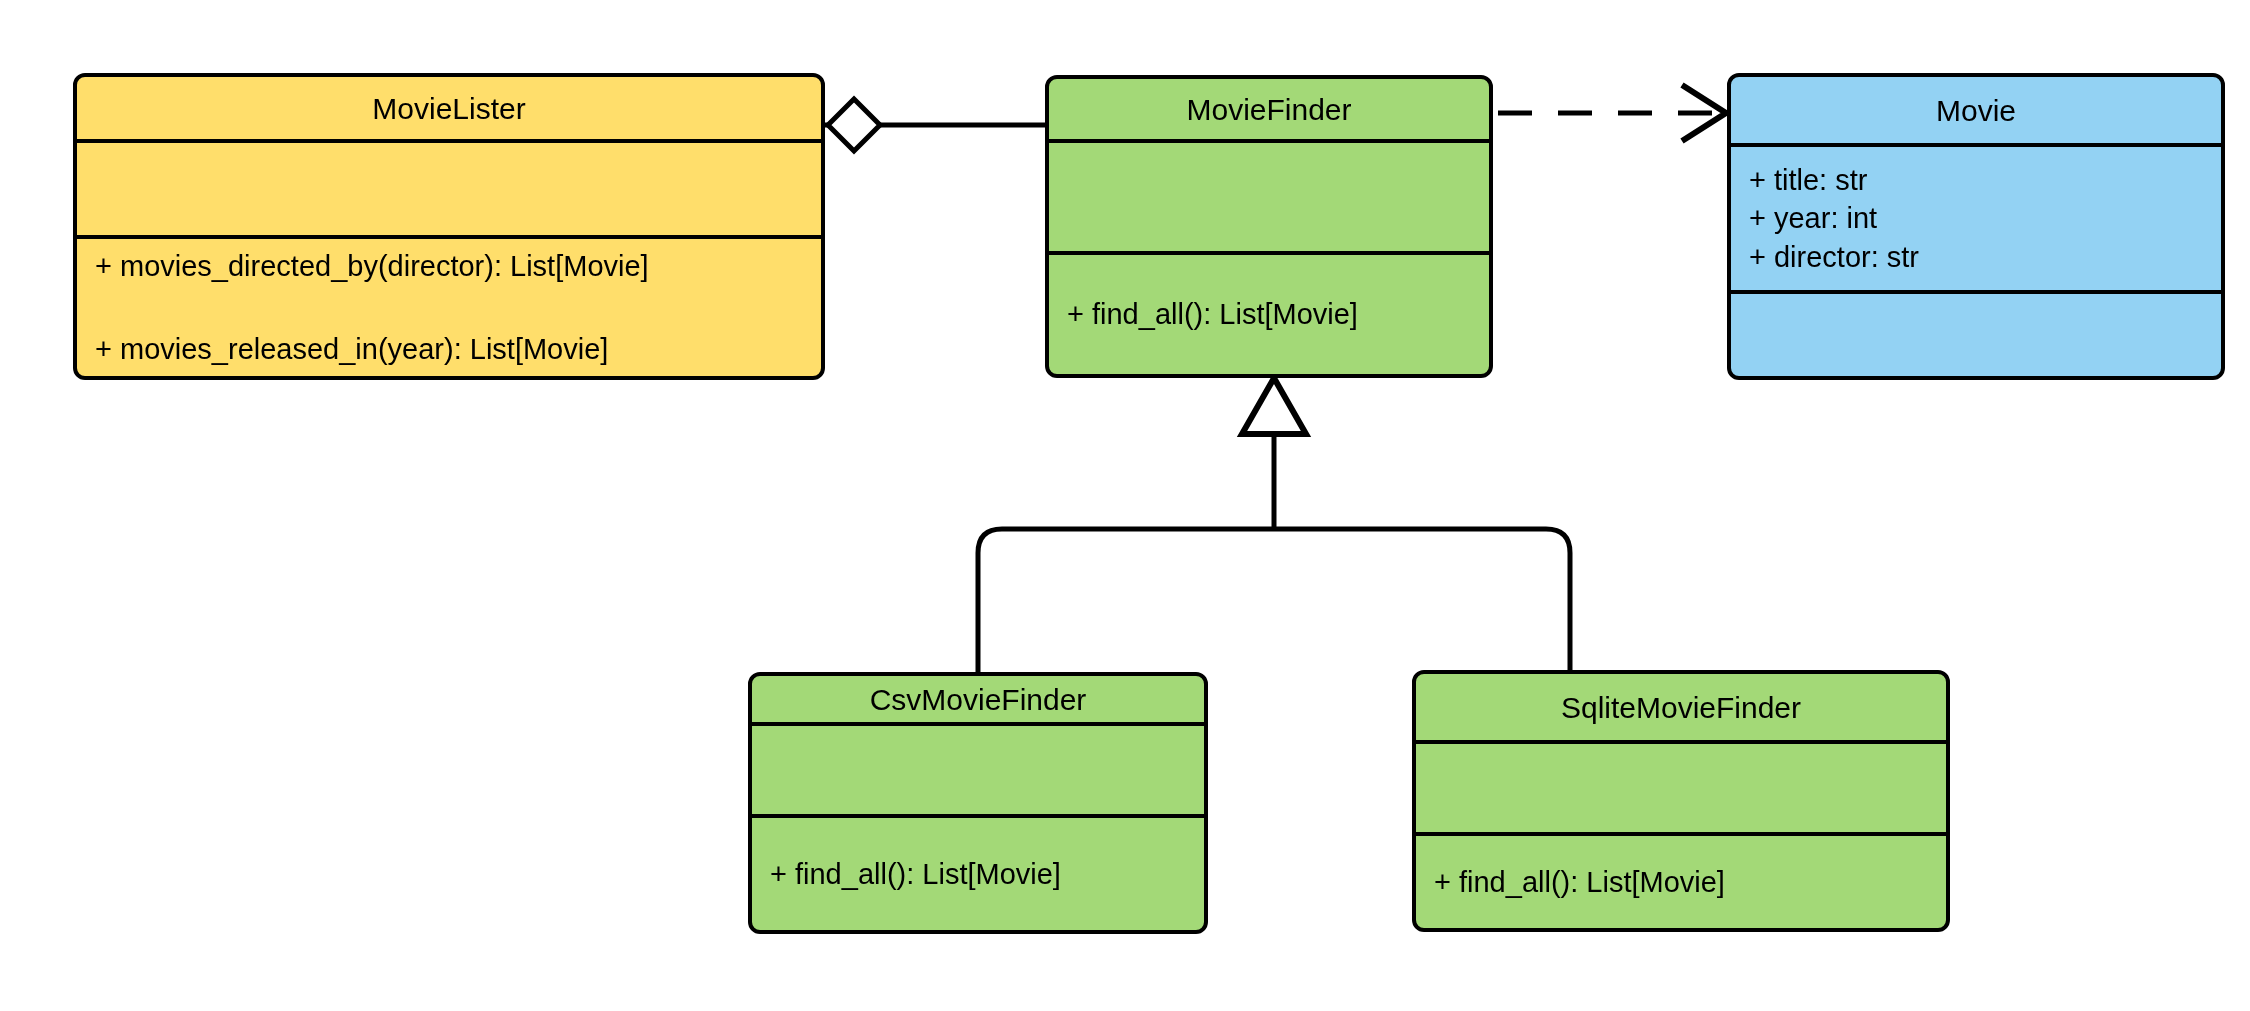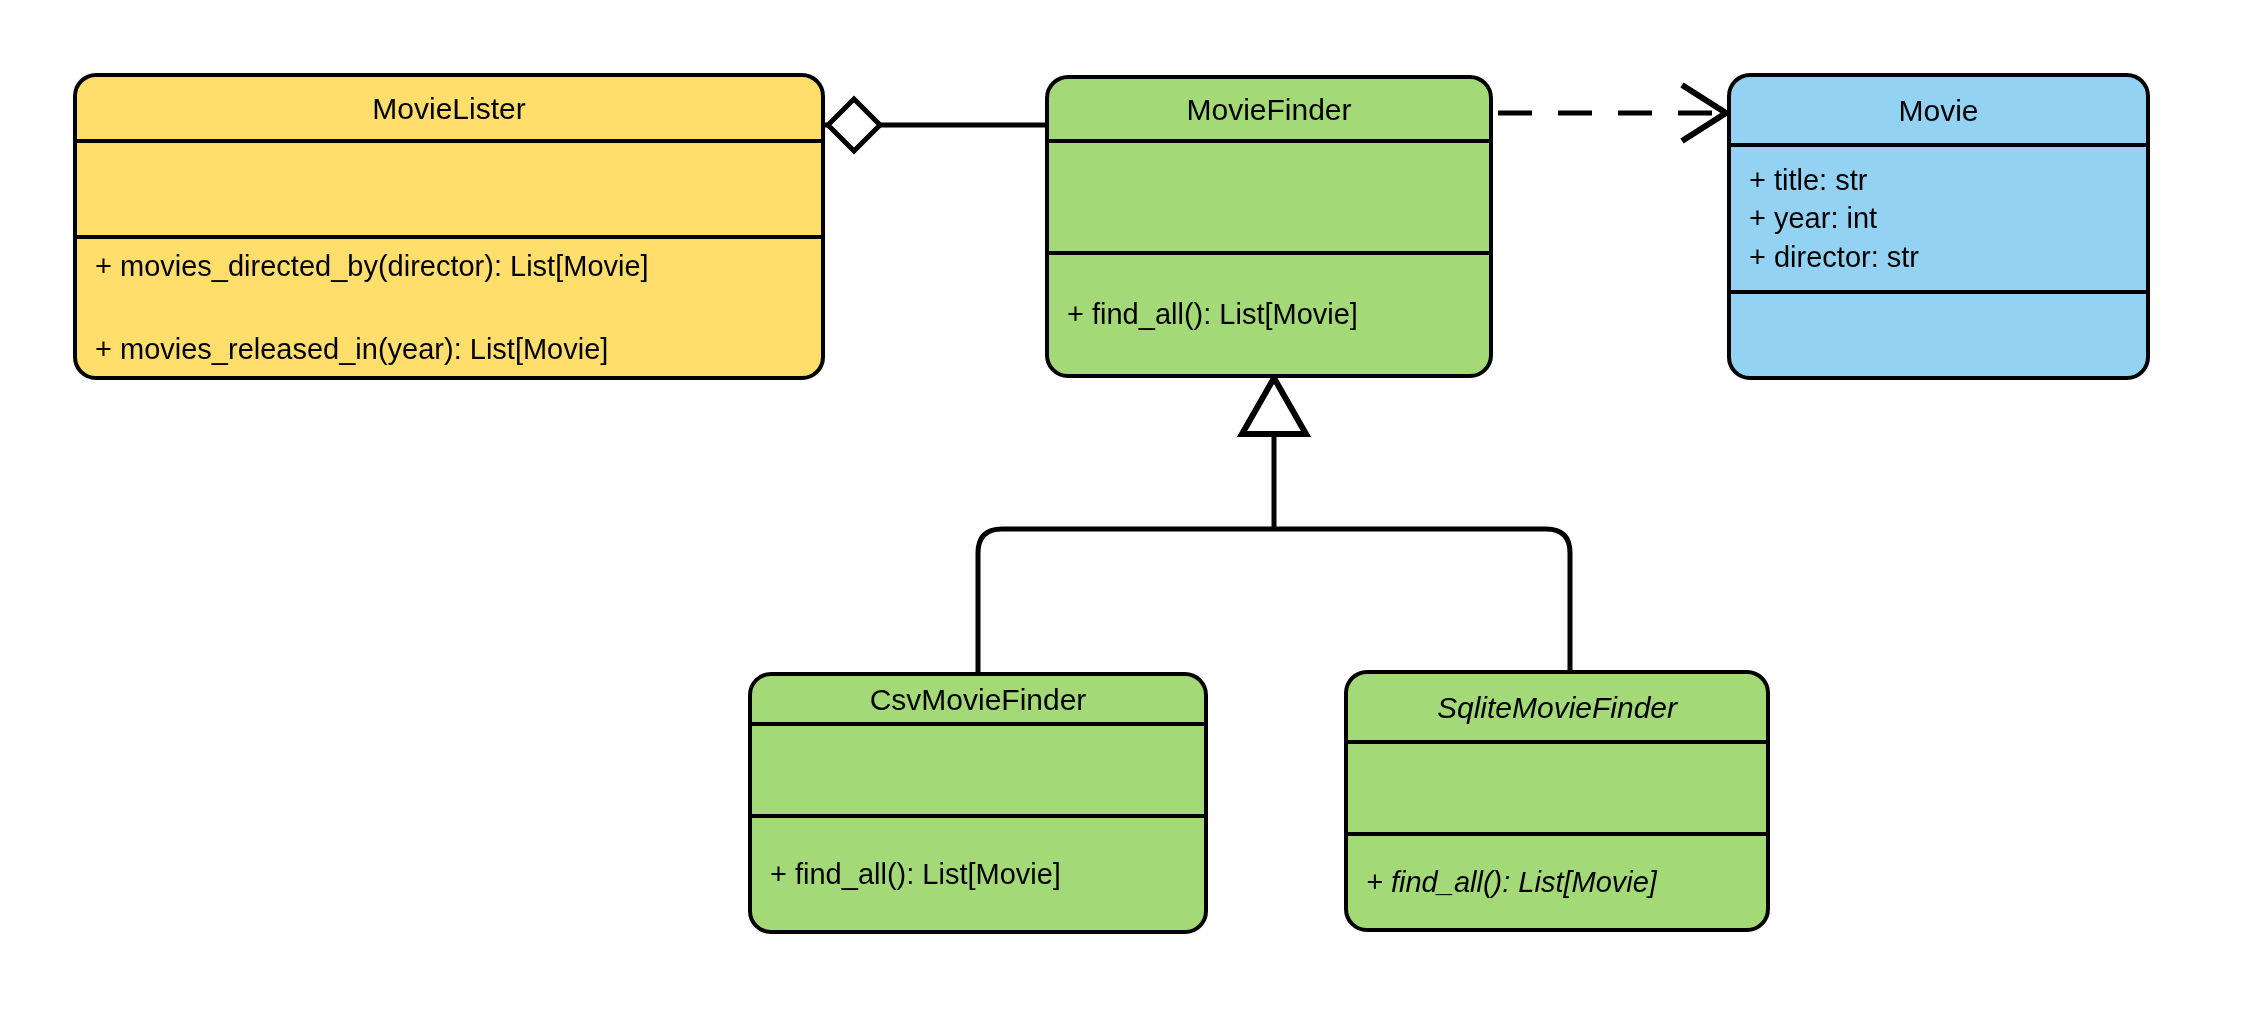--- a/index.html
+++ b/index.html
@@ -22,21 +22,21 @@
     left: 0;
     top: 0;
     width: 2250px;
     height: 1011px;
     pointer-events: none;
   }
   .uml-class {
     position: absolute;
     box-sizing: border-box;
     border: 4px solid #000000;
-    border-radius: 23px;
+    border-radius: 12px;
     overflow: hidden;
     display: flex;
     flex-direction: column;
   }
   .compartment {
     box-sizing: border-box;
     display: flex;
     flex-direction: column;
     justify-content: center;
   }
@@ -118,21 +118,21 @@
   <div class="uml-class fill-green" style="left:1045px; top:75px; width:448px; height:303px;">
     <div class="compartment cmp-name" style="height:64px;">
       <div class="class-name">MovieFinder</div>
     </div>
     <div class="compartment cmp-attrs" style="height:112px;"></div>
     <div class="compartment cmp-ops" style="flex:1 1 auto;">
       <div class="member">+ find_all(): List[Movie]</div>
     </div>
   </div>
 
-  <div class="uml-class fill-blue" style="left:1727px; top:73px; width:423px; height:307px;">
+  <div class="uml-class fill-blue" style="left:1727px; top:73px; width:498px; height:307px;">
     <div class="compartment cmp-name" style="height:70px;">
       <div class="class-name">Movie</div>
     </div>
     <div class="compartment cmp-attrs" style="height:147px;">
       <div class="member">+ title: str</div>
       <div class="member">+ year: int</div>
       <div class="member">+ director: str</div>
     </div>
     <div class="compartment cmp-ops" style="flex:1 1 auto;"></div>
   </div>
@@ -140,21 +140,21 @@
   <div class="uml-class fill-green" style="left:748px; top:672px; width:460px; height:262px;">
     <div class="compartment cmp-name" style="height:50px;">
       <div class="class-name">CsvMovieFinder</div>
     </div>
     <div class="compartment cmp-attrs" style="height:92px;"></div>
     <div class="compartment cmp-ops" style="flex:1 1 auto;">
       <div class="member">+ find_all(): List[Movie]</div>
     </div>
   </div>
 
-  <div class="uml-class fill-green" style="left:1344px; top:670px; width:426px; height:262px;font-style:italic;">
+  <div class="uml-class fill-green" style="left:1412px; top:670px; width:538px; height:262px;">
     <div class="compartment cmp-name" style="height:70px;">
       <div class="class-name">SqliteMovieFinder</div>
     </div>
     <div class="compartment cmp-attrs" style="height:92px;"></div>
     <div class="compartment cmp-ops" style="flex:1 1 auto;">
       <div class="member">+ find_all(): List[Movie]</div>
     </div>
   </div>
 
 </div>

